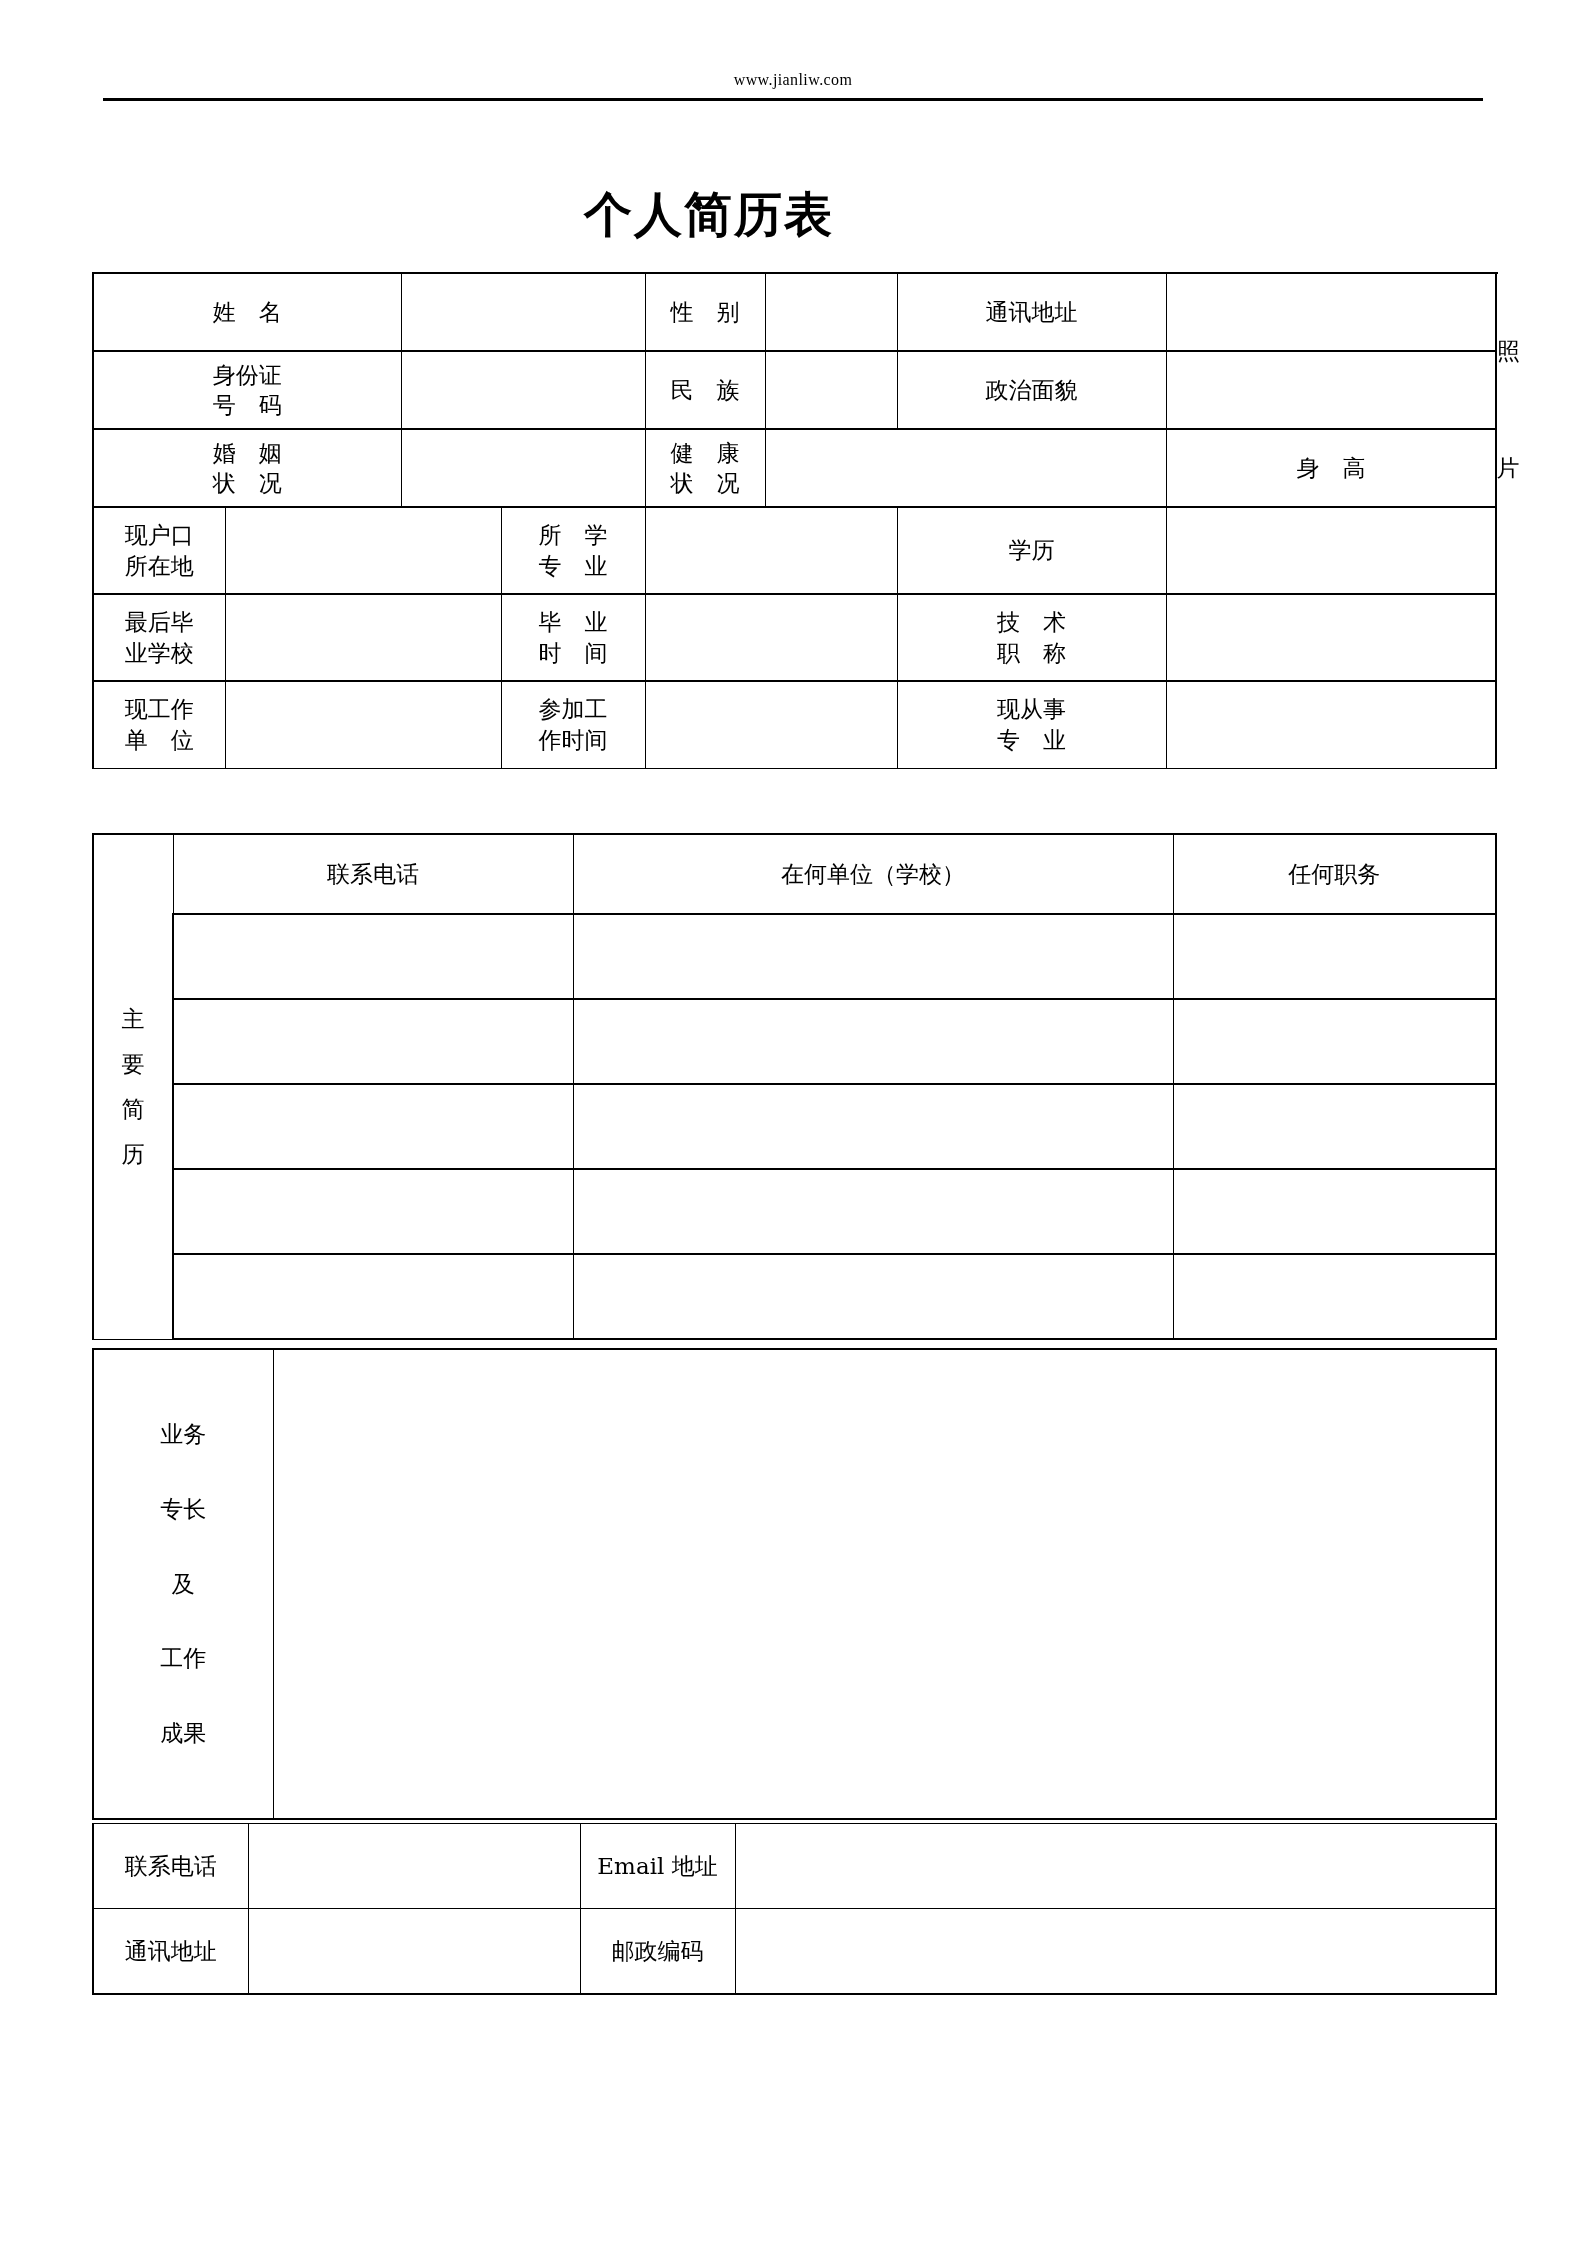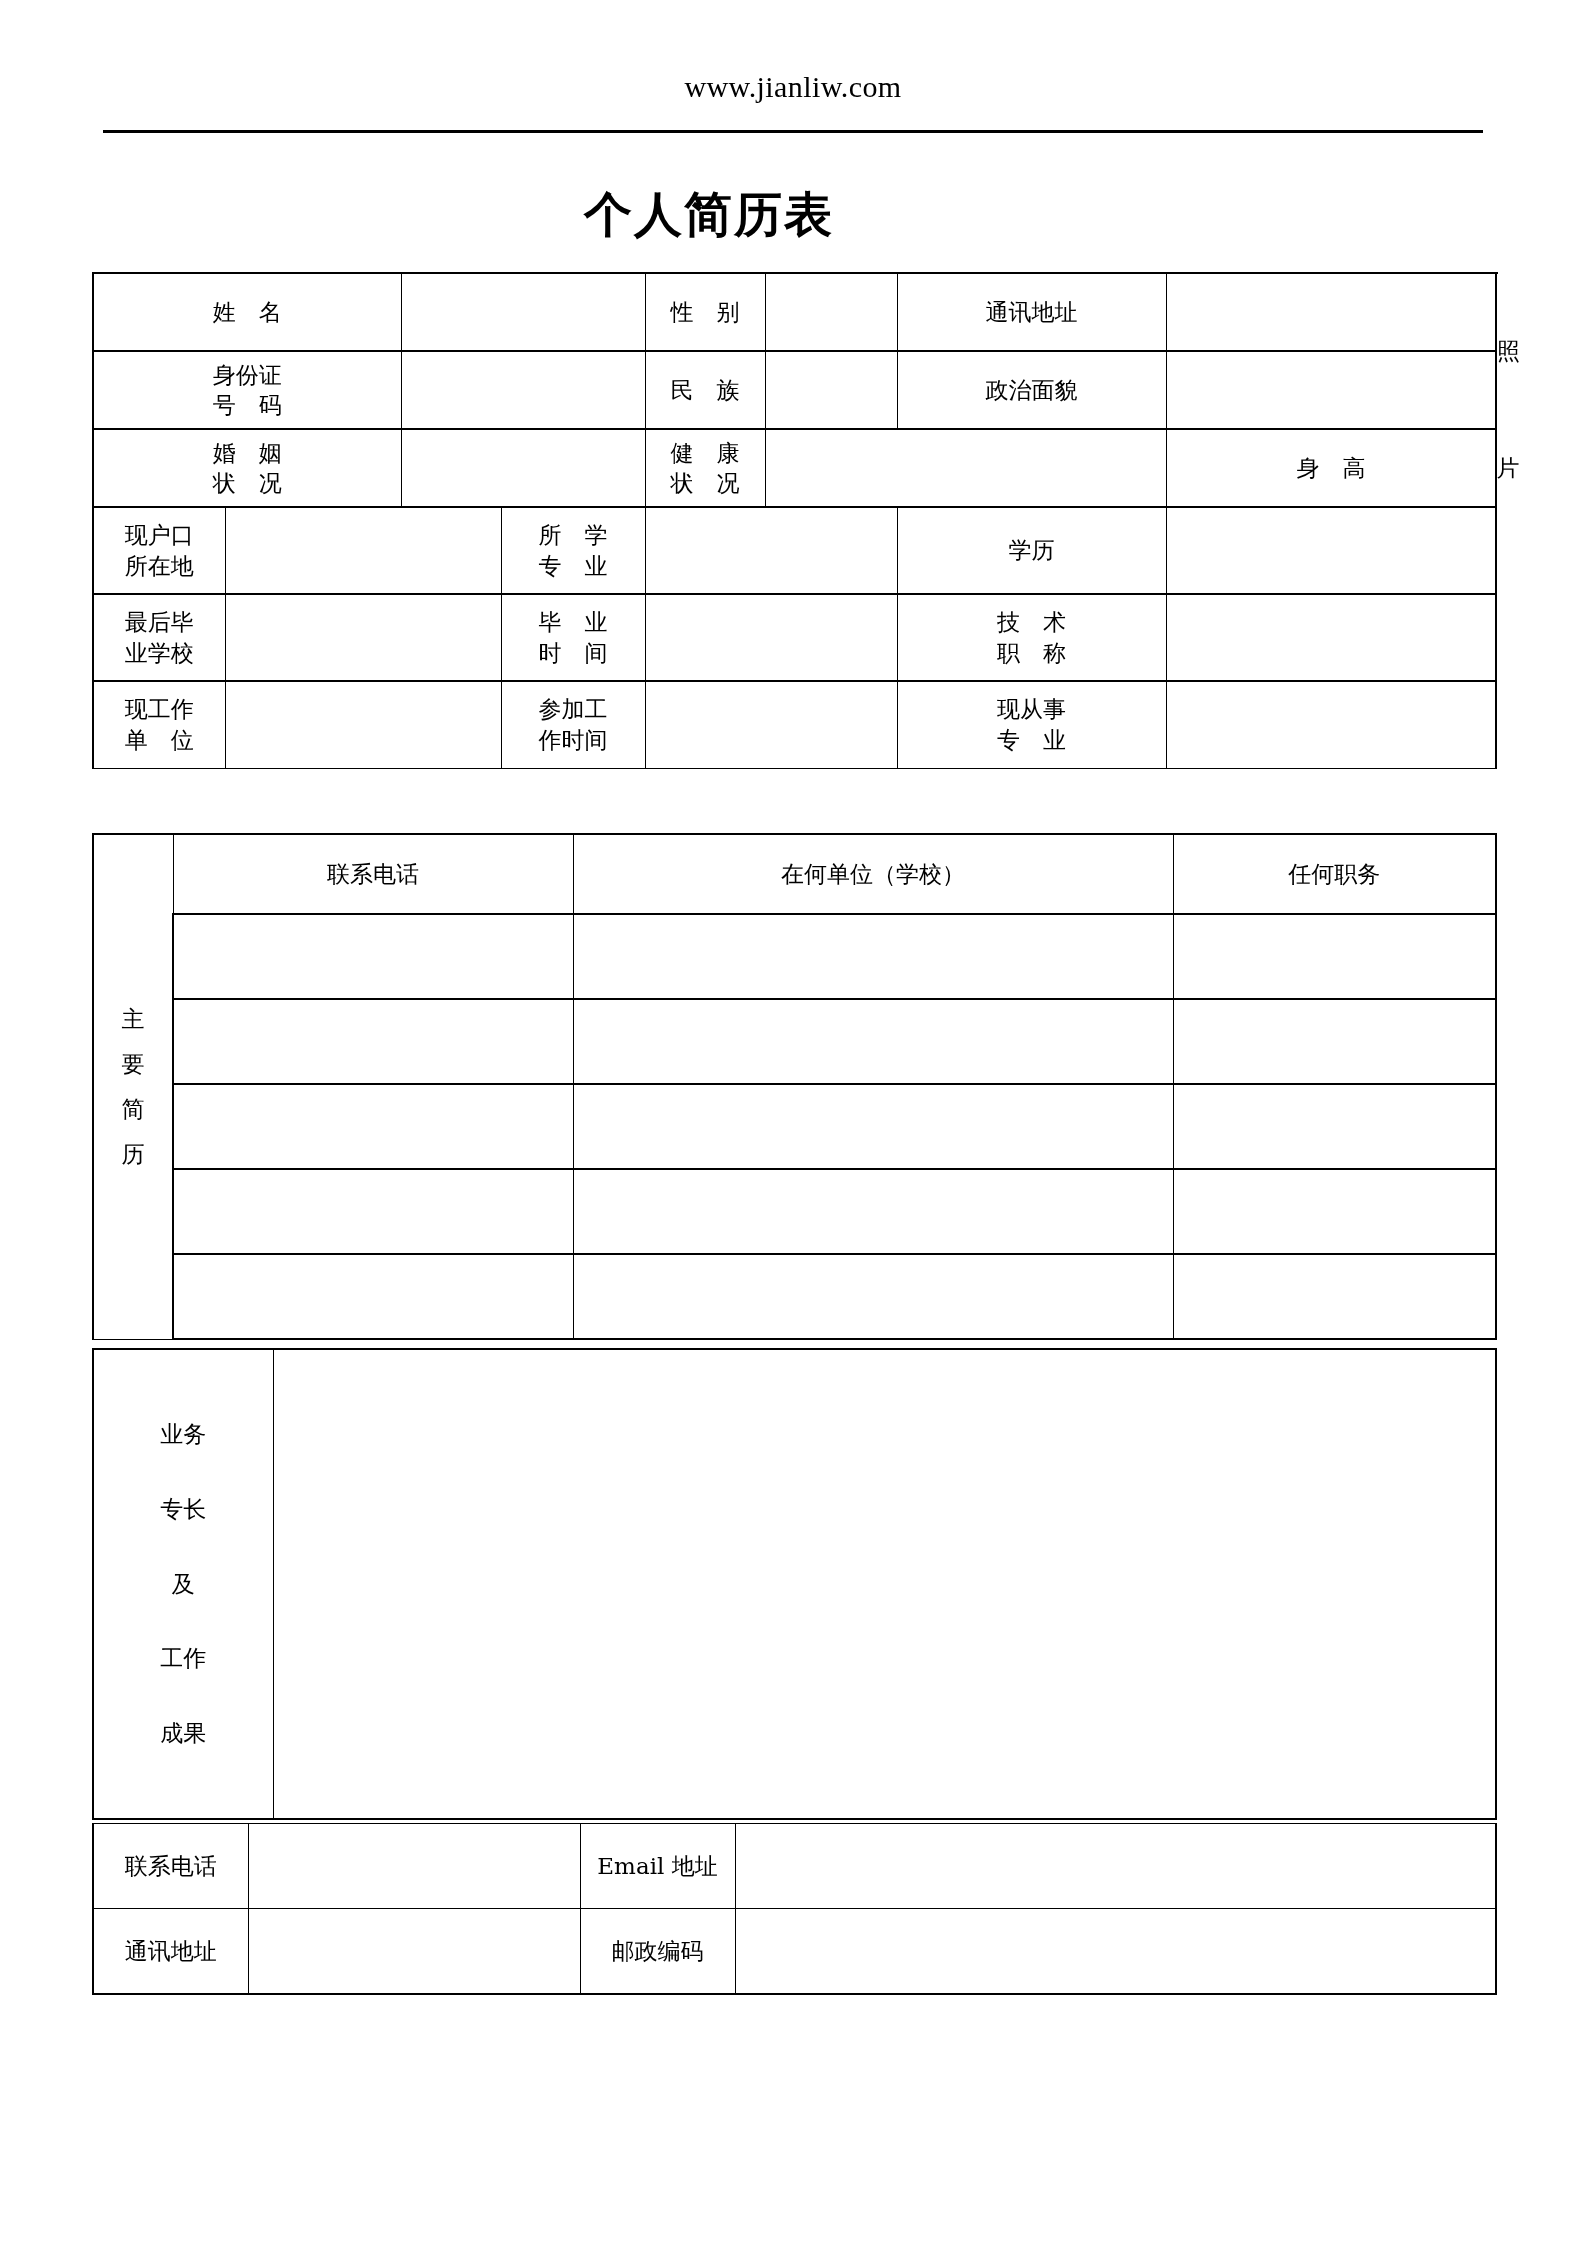--- a/index.html
+++ b/index.html
@@ -21,24 +21,24 @@
   
   .header {
     position: absolute;
     left: 103px;
     top: 72px;
     width: 1380px;
     text-align: center;
   }
   .header-url {
     font-family: "Liberation Serif", "DejaVu Serif", serif;
-    font-size: 30px;
+    font-size: 16px;
     letter-spacing: 0.4px;
     line-height: 1;
-    padding-bottom: 28px;
+    padding-bottom: 10px;
   }
   .header-rule {
     border-top: 3px solid #000000;
     width: 100%;
     height: 0;
   }
 
   
   .doc-title {
     position: absolute;

